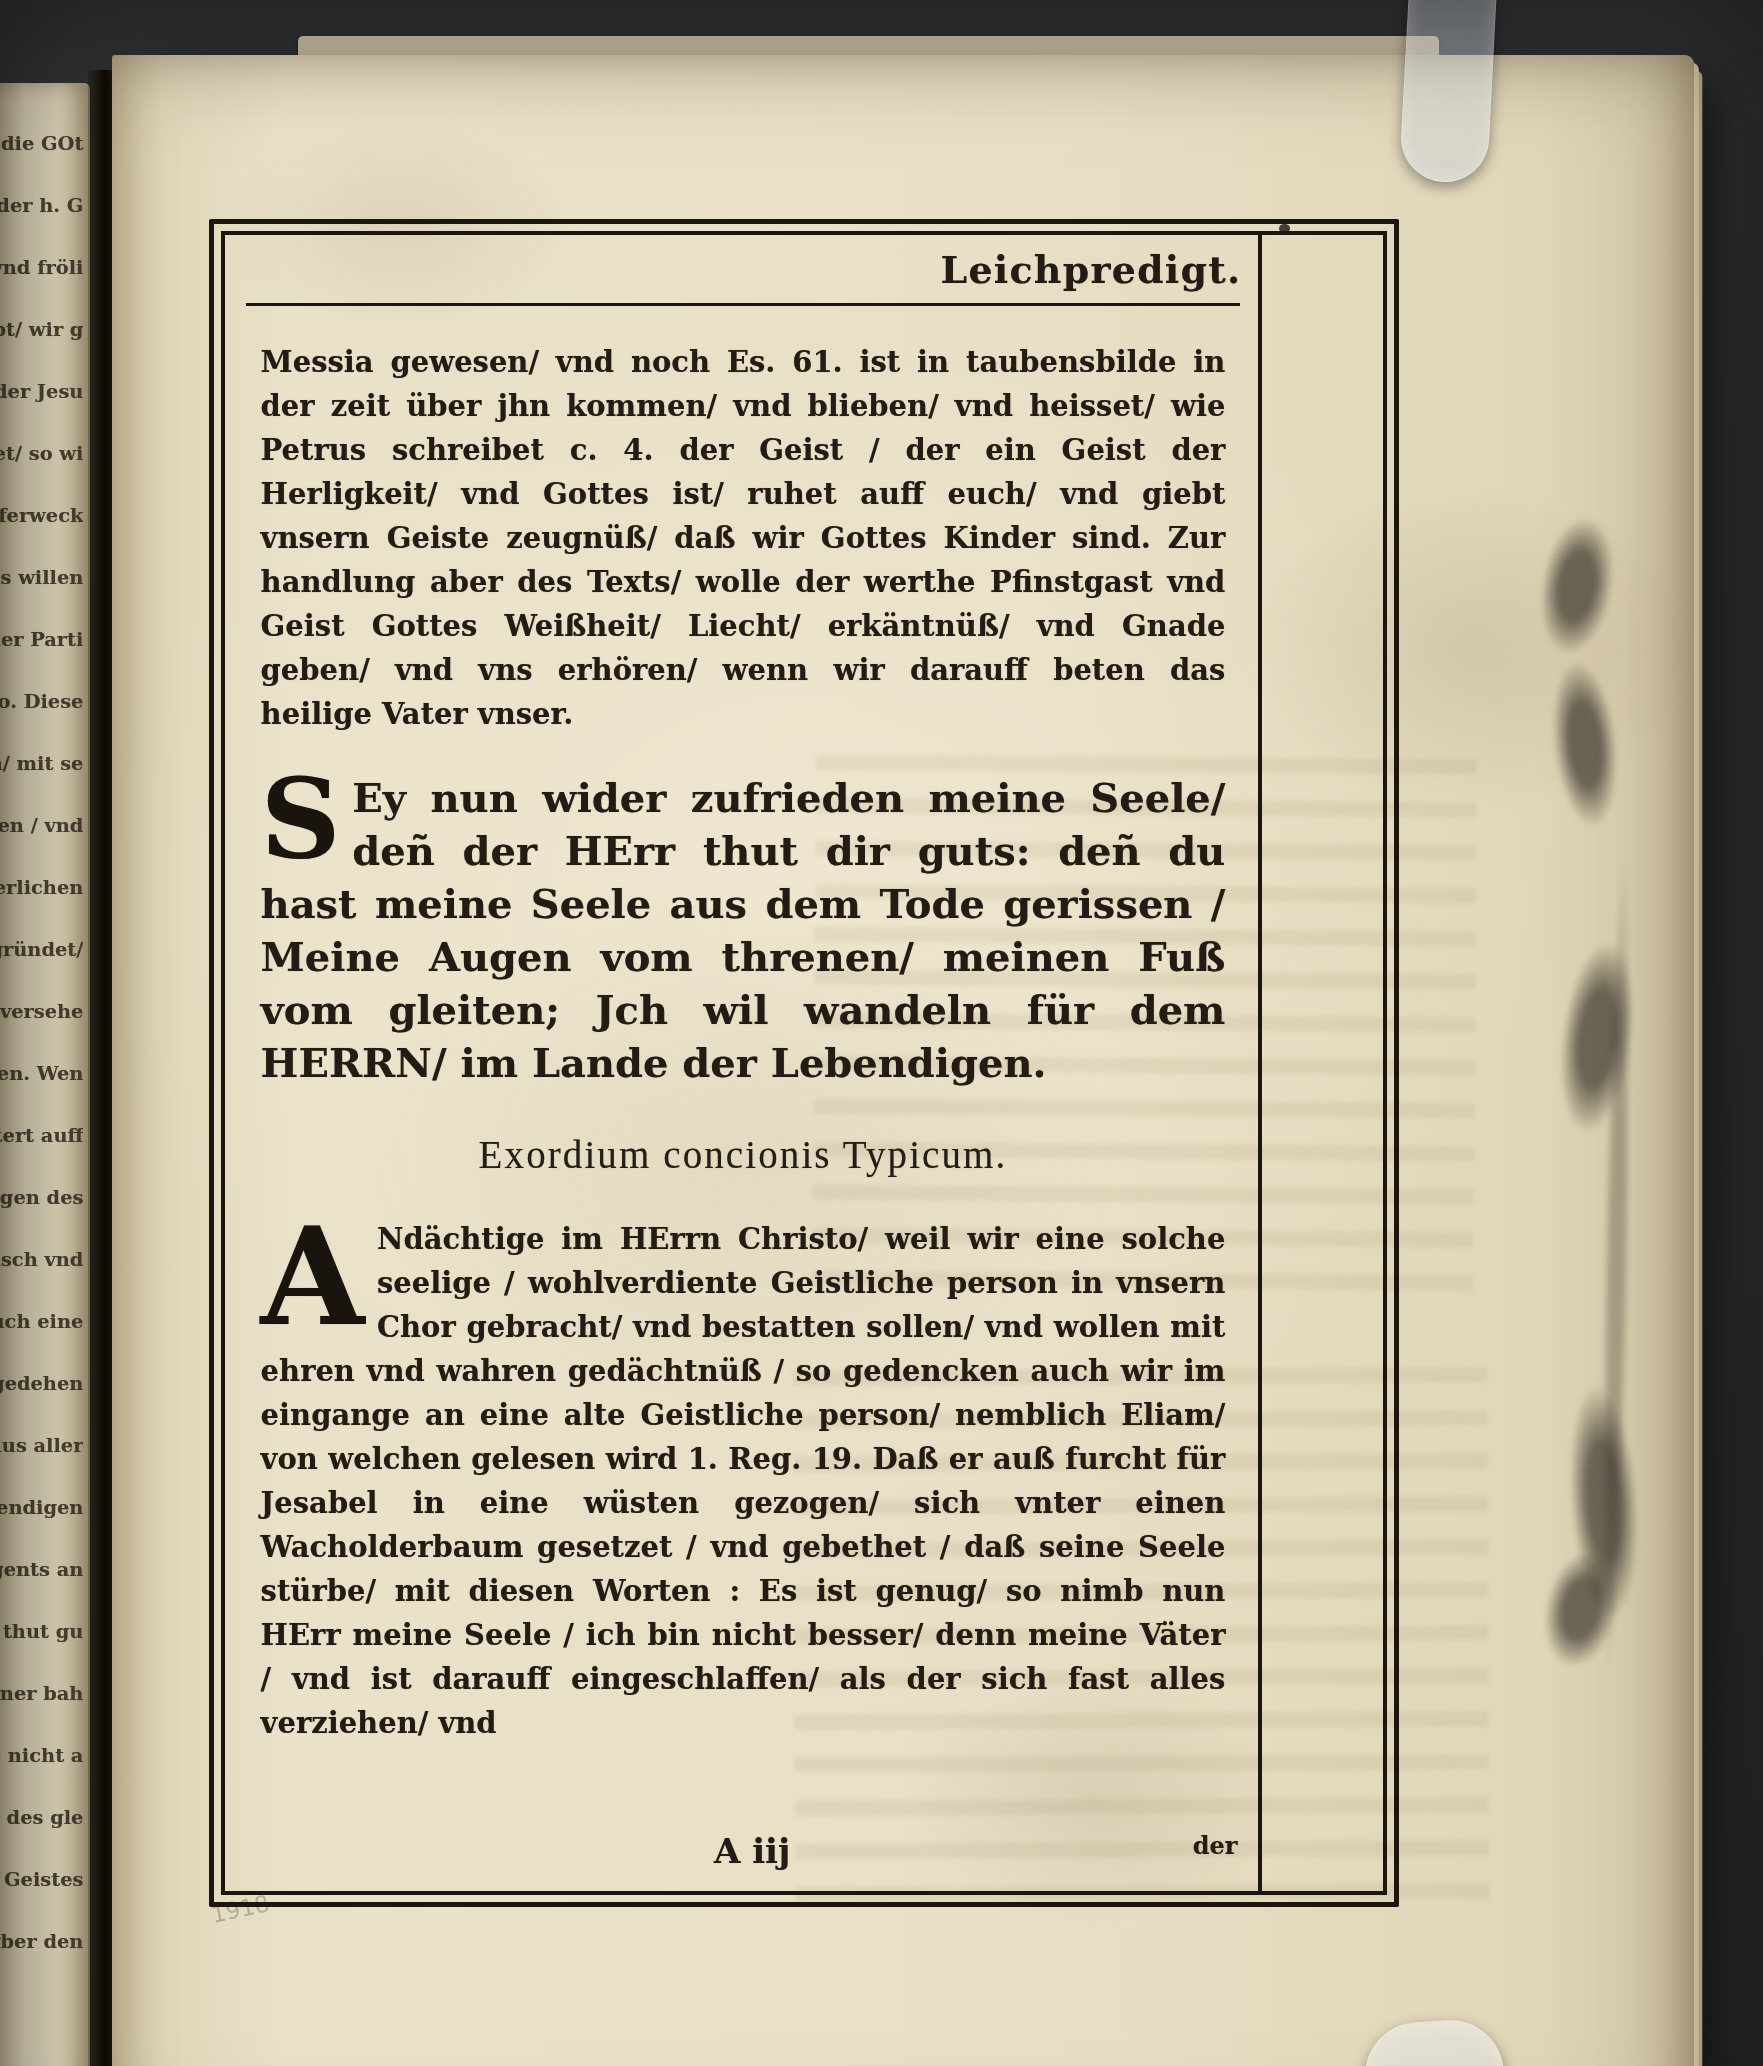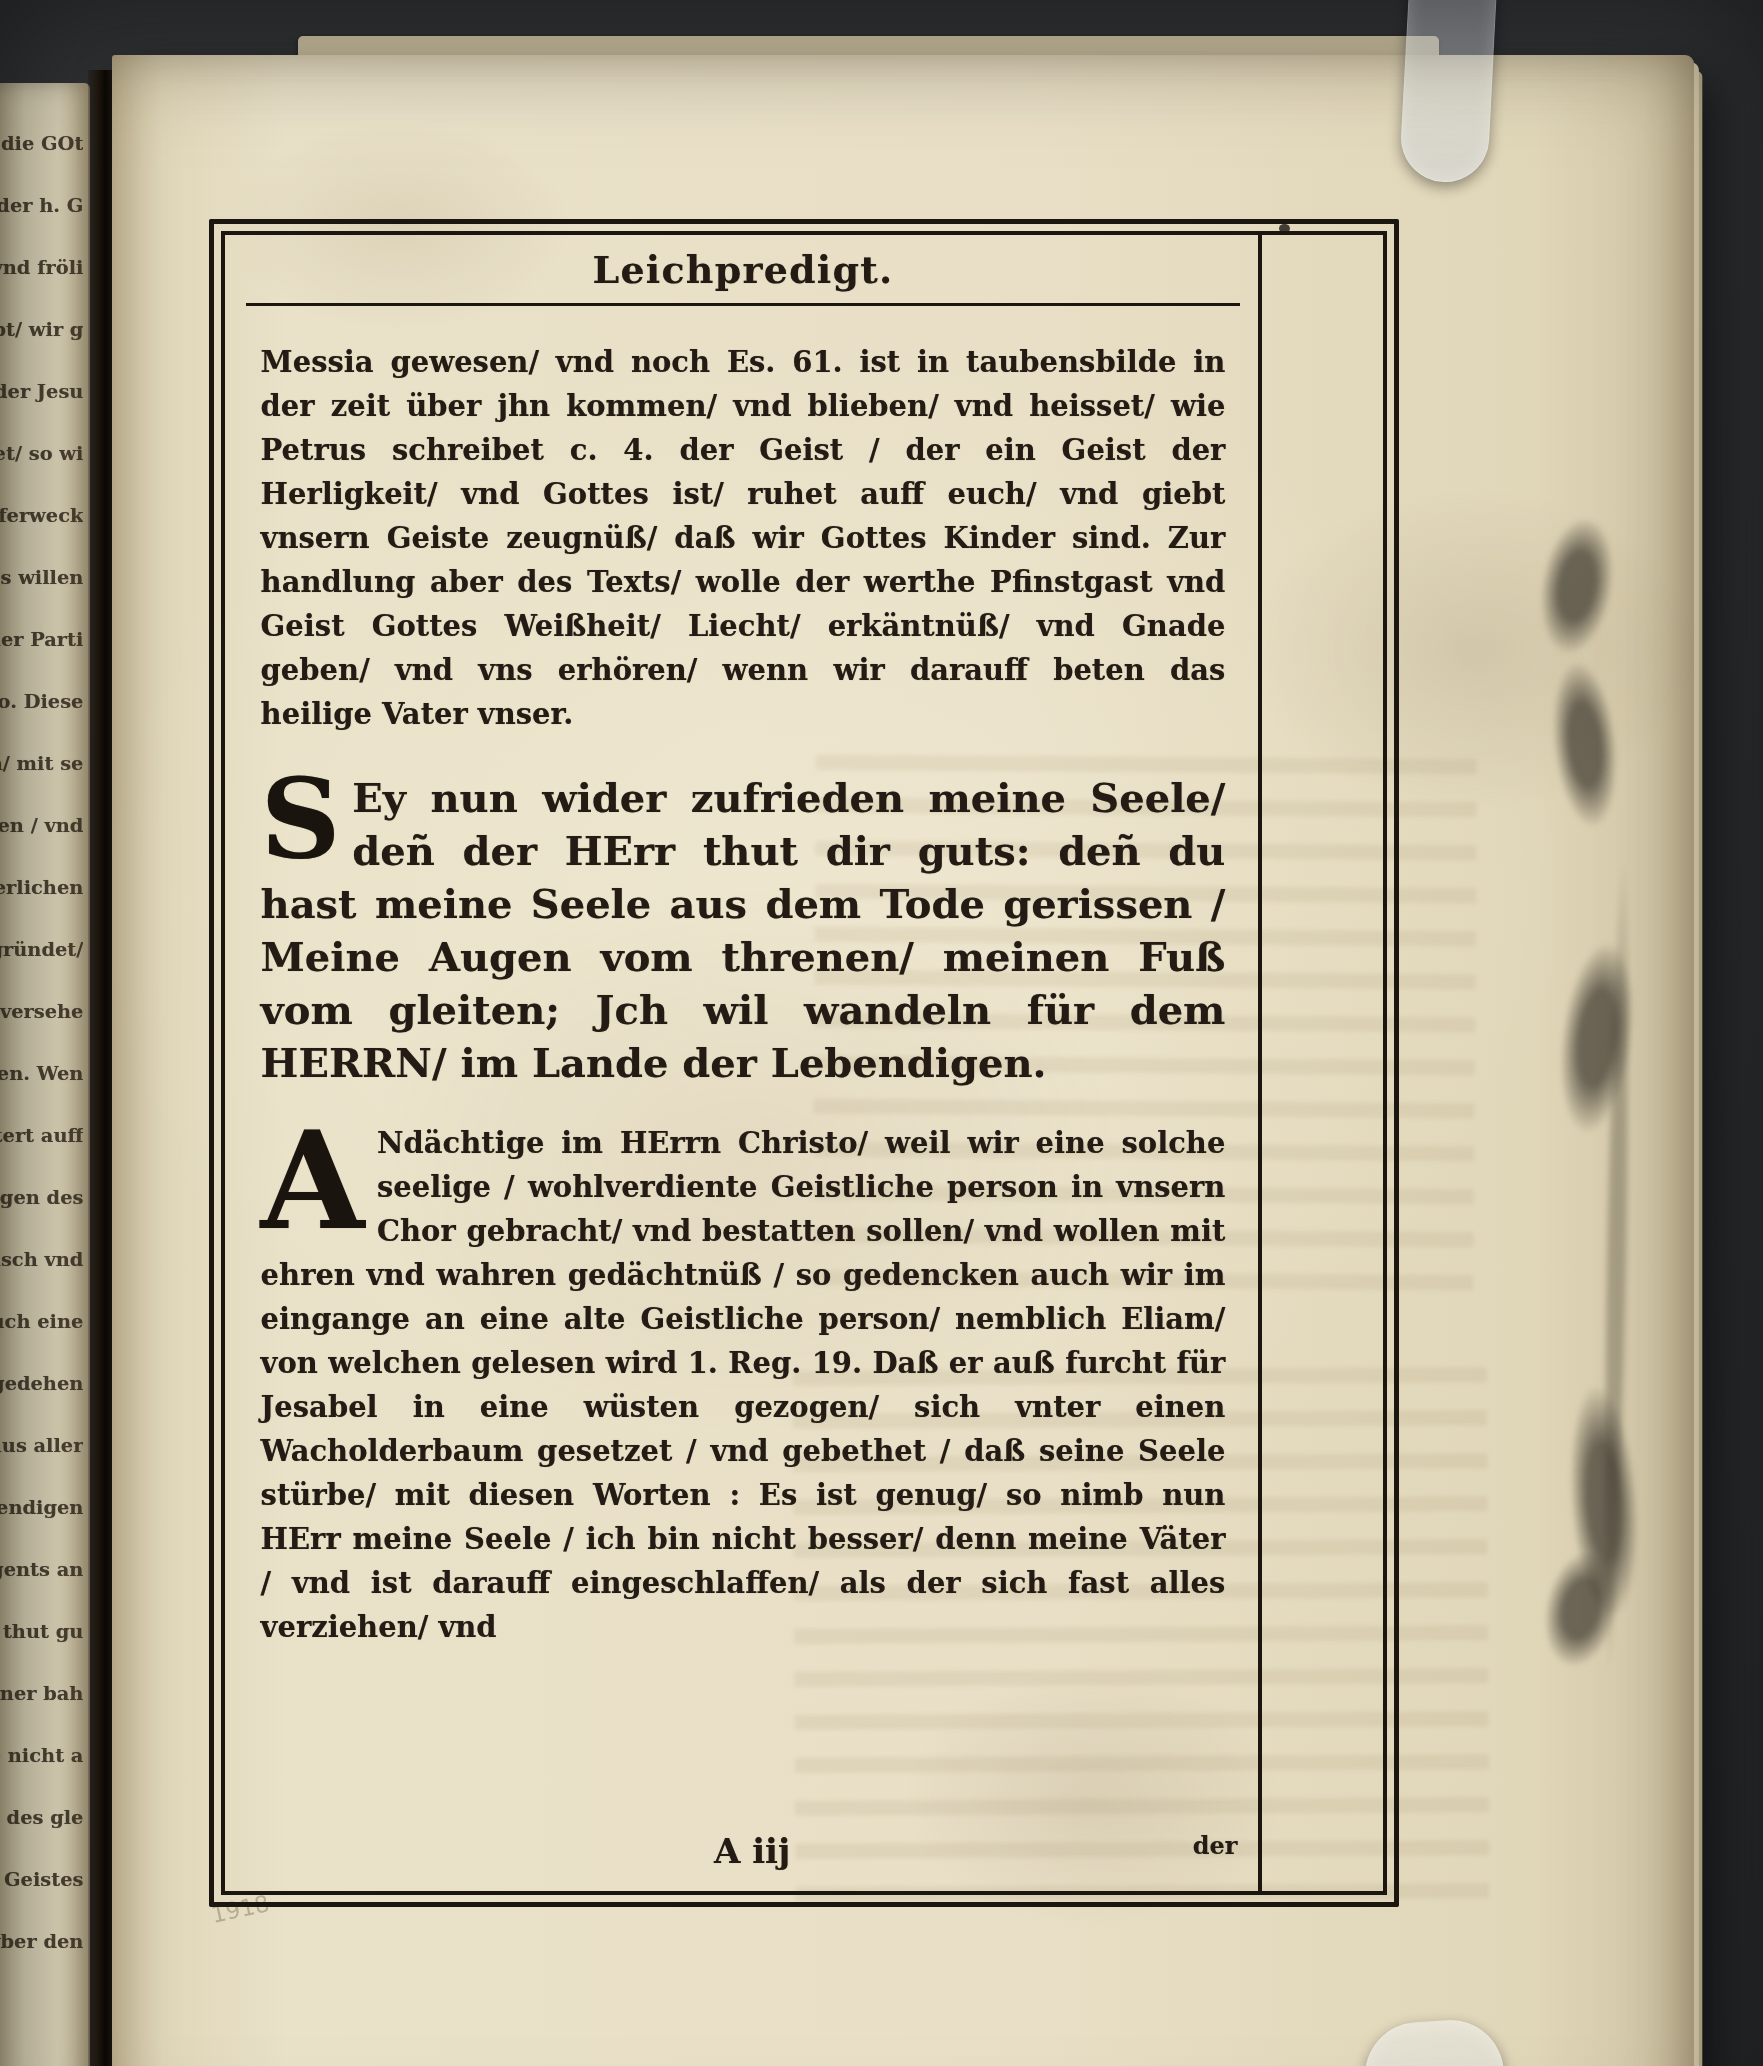--- a/index.html
+++ b/index.html
@@ -96,21 +96,21 @@
     border:5.8px solid var(--ink);border-radius:1.7px;}
   .frame-inner{position:absolute;inset:6.6px;border:4.1px solid var(--ink);}
   .col-rule{position:absolute;top:-0.8px;bottom:-0.8px;right:121px;width:4.5px;background:var(--ink);}
 
   .content{
     position:absolute;left:20px;right:142px;top:12.4px;bottom:14px;
     display:flex;flex-direction:column;color:var(--ink-soft);
     text-shadow:0 0 0.8px rgba(25,18,12,.45);
   }
   .running-head{
-    text-align:center;font-size:38px;font-weight:700;letter-spacing:1.2px;
+    text-align:right;font-size:38px;font-weight:700;letter-spacing:1.2px;
   }
   .head-rule{height:3.7px;background:var(--ink);margin:10.7px 1.7px 18px 1.7px;}
 
   .body{margin:16px;text-align:justify;font-weight:700;}
   .p1{font-size:29px;line-height:44px;margin-bottom:19px;}
   .textus-head{
     font-family:"Liberation Serif", serif;font-weight:400;
     text-align:center;font-size:65px;letter-spacing:19px;
     margin:24px 0 19px 0;color:#1e1812;
   }
@@ -207,20 +207,21 @@
         <div class="content">
 
           <div class="running-head">Leichpredigt.</div>
           <div class="head-rule"></div>
 
           <p class="body p1">Messia gewesen/ vnd noch Es. 61. ist in taubensbilde in der zeit über jhn kommen/ vnd blieben/ vnd heisset/ wie Petrus schreibet c. 4. der Geist / der ein Geist der Herligkeit/ vnd Gottes ist/ ruhet auff euch/ vnd giebt vnsern Geiste zeugnüß/ daß wir Gottes Kinder sind.  Zur handlung aber des Texts/ wolle der werthe Pfinstgast vnd Geist Gottes Weißheit/ Liecht/ erkäntnüß/ vnd Gnade geben/ vnd vns erhören/ wenn wir darauff beten das heilige Vater vnser.</p>
 
 
           <p class="body p2"><span class="dropcap dc-s">S</span><span>Ey nun wider zufrieden meine Seele/ deñ der HErr thut dir guts: deñ du hast meine Seele aus dem Tode gerissen / Meine Augen vom threnen/ meinen Fuß vom gleiten; Jch wil wandeln für dem HERRN/ im Lande der Lebendigen.</span></p>
 
+          <div class="exordium-head">Exordium concionis Typicum.</div>
 
           <p class="body p3"><span class="dropcap dc-a">A</span><span>Ndächtige im HErrn Christo/ weil wir eine solche seelige / wohlverdiente Geistliche person in vnsern Chor gebracht/ vnd bestatten sollen/ vnd wollen mit ehren vnd wahren gedächtnüß / so gedencken auch wir im eingange an eine alte Geistliche person/ nemblich Eliam/ von welchen gelesen wird 1. Reg. 19. Daß er auß furcht für Jesabel in eine wüsten gezogen/ sich vnter einen Wacholderbaum gesetzet / vnd gebethet / daß seine Seele stürbe/ mit diesen Worten : Es ist genug/ so nimb nun HErr meine Seele / ich bin nicht besser/ denn meine Väter / vnd ist darauff eingeschlaffen/ als der sich fast alles verziehen/ vnd</span></p>
 
           <div class="foot">
             <span class="sig">A iij</span>
             <span class="catch">der</span>
           </div>
 
         </div>
       </div>

